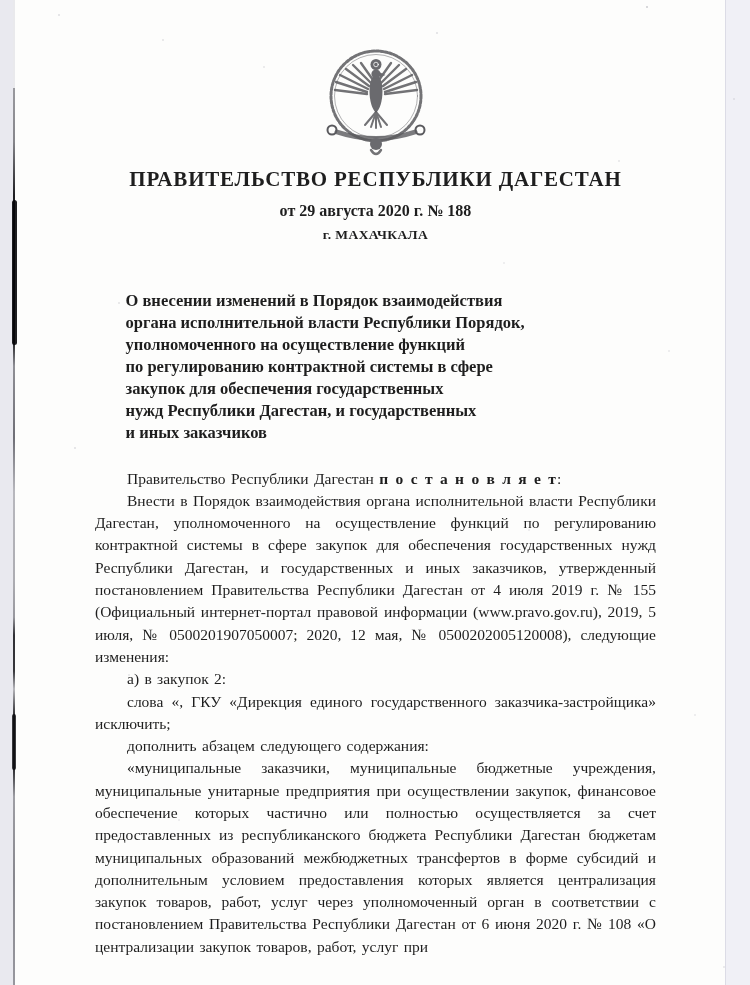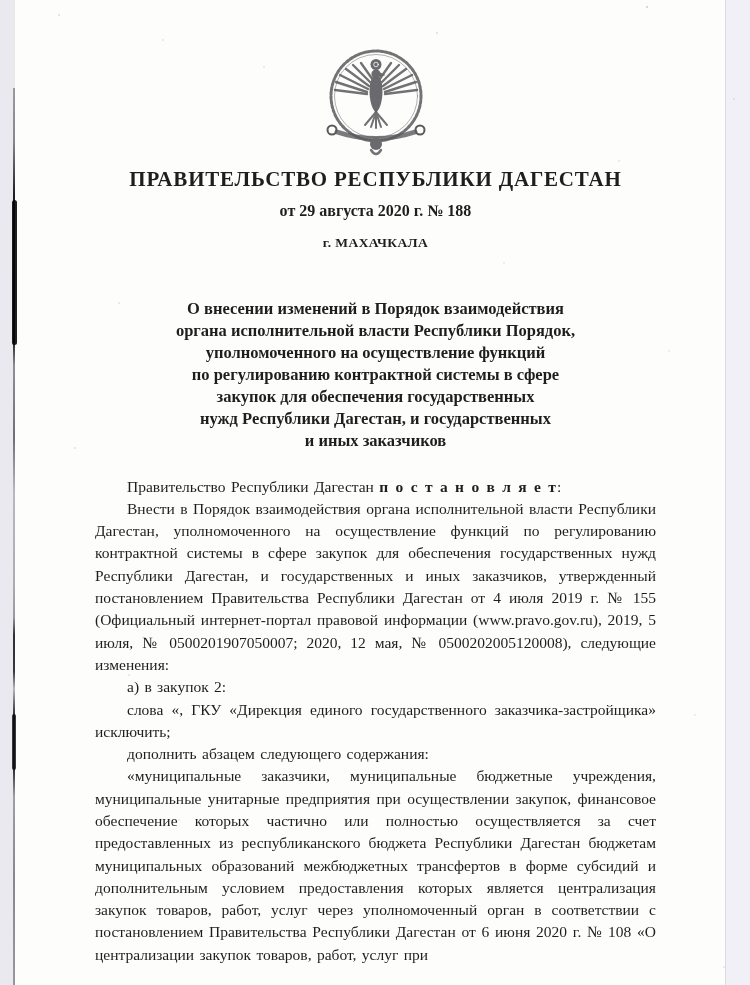--- a/index.html
+++ b/index.html
@@ -86,27 +86,27 @@
   .doc-type {
     margin-top: 9px; text-align: center;
     font-weight: bold; font-size: 26px; line-height: 1.05;
     letter-spacing: 3px; white-space: nowrap;
   }
   .date-line {
     margin-top: 11px; text-align: center;
     font-weight: bold; font-size: 16px; line-height: 1.1;
   }
   .city-line {
-    margin-top: 16px; text-align: center;
+    margin-top: 8px; text-align: center;
     font-weight: bold; font-size: 13.5px; line-height: 1.1;
     letter-spacing: 0.4px;
   }
 
   .doc-title {
-    margin: 47px auto 0 auto; width: 500px; text-align: center;
+    margin: 47px auto 0 auto; width: 500px; 
     font-weight: bold; font-size: 16.5px; line-height: 22px;
   }
 
   .body-text { margin-top: 24px; }
   .body-text p {
     margin: 0; text-indent: 32px;
     font-size: 15.5px; line-height: 22.3px;
     text-align: justify; text-align-last: left;
     word-spacing: 1.5px;
   }

